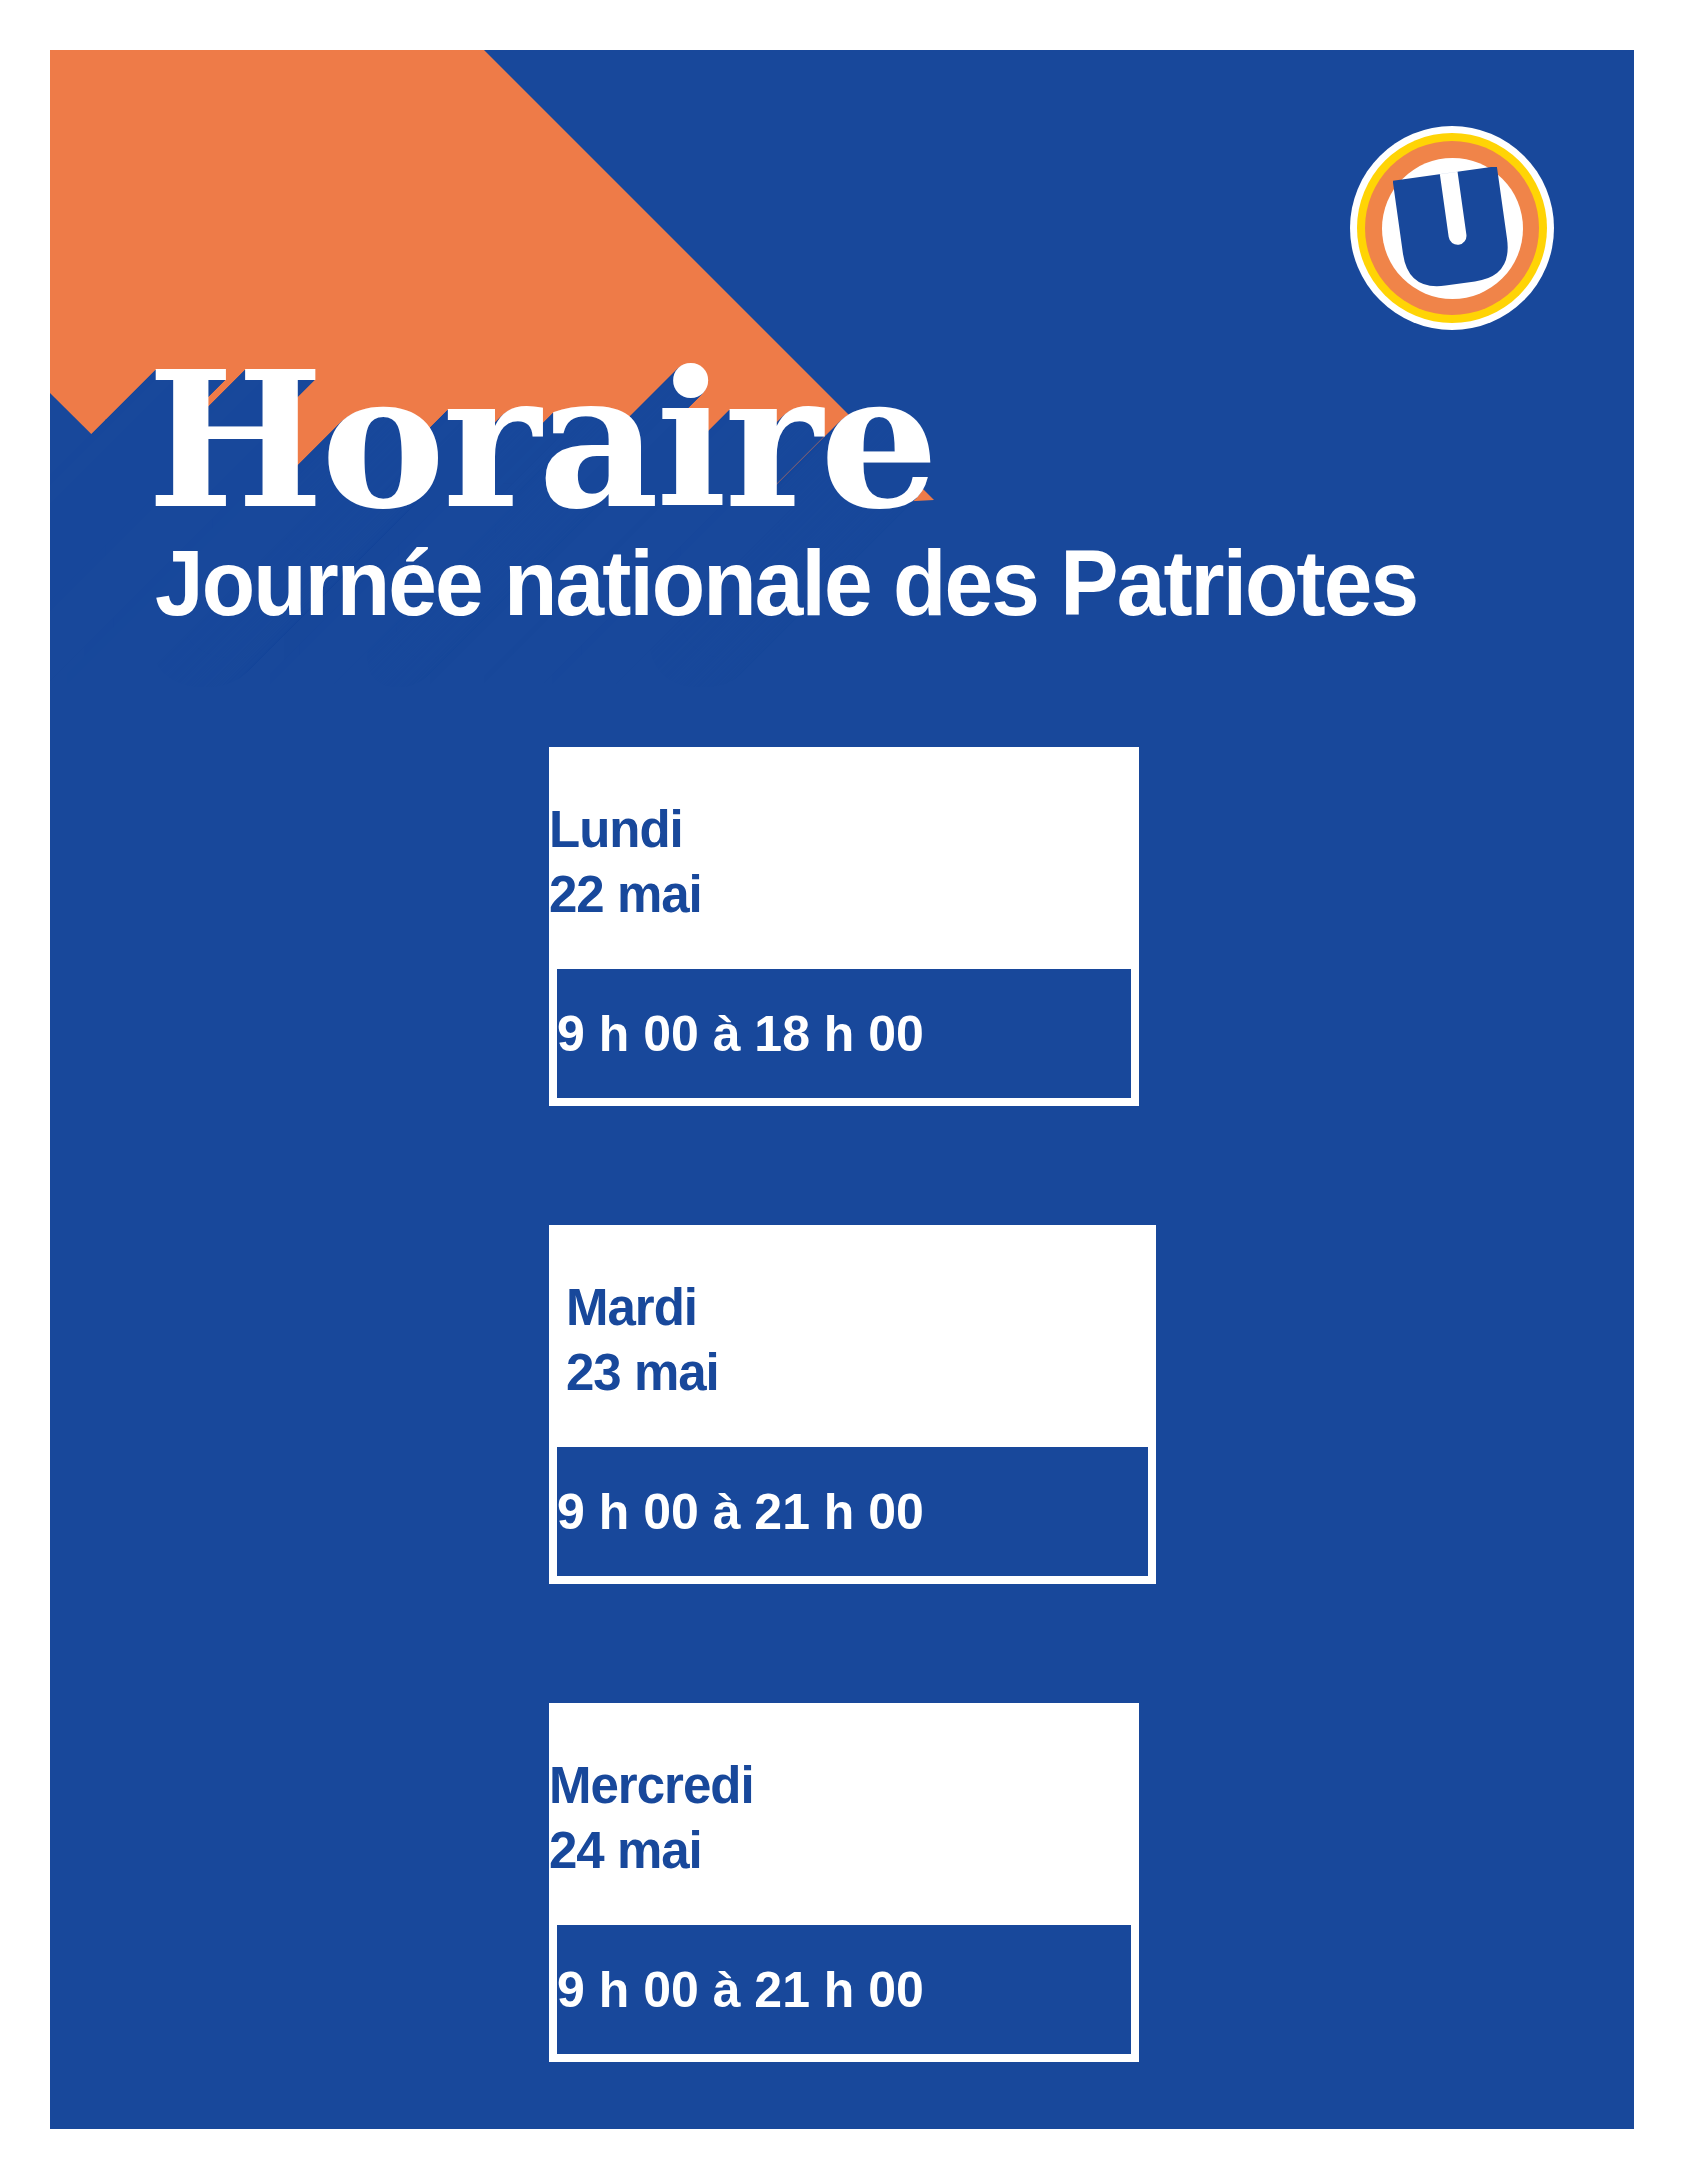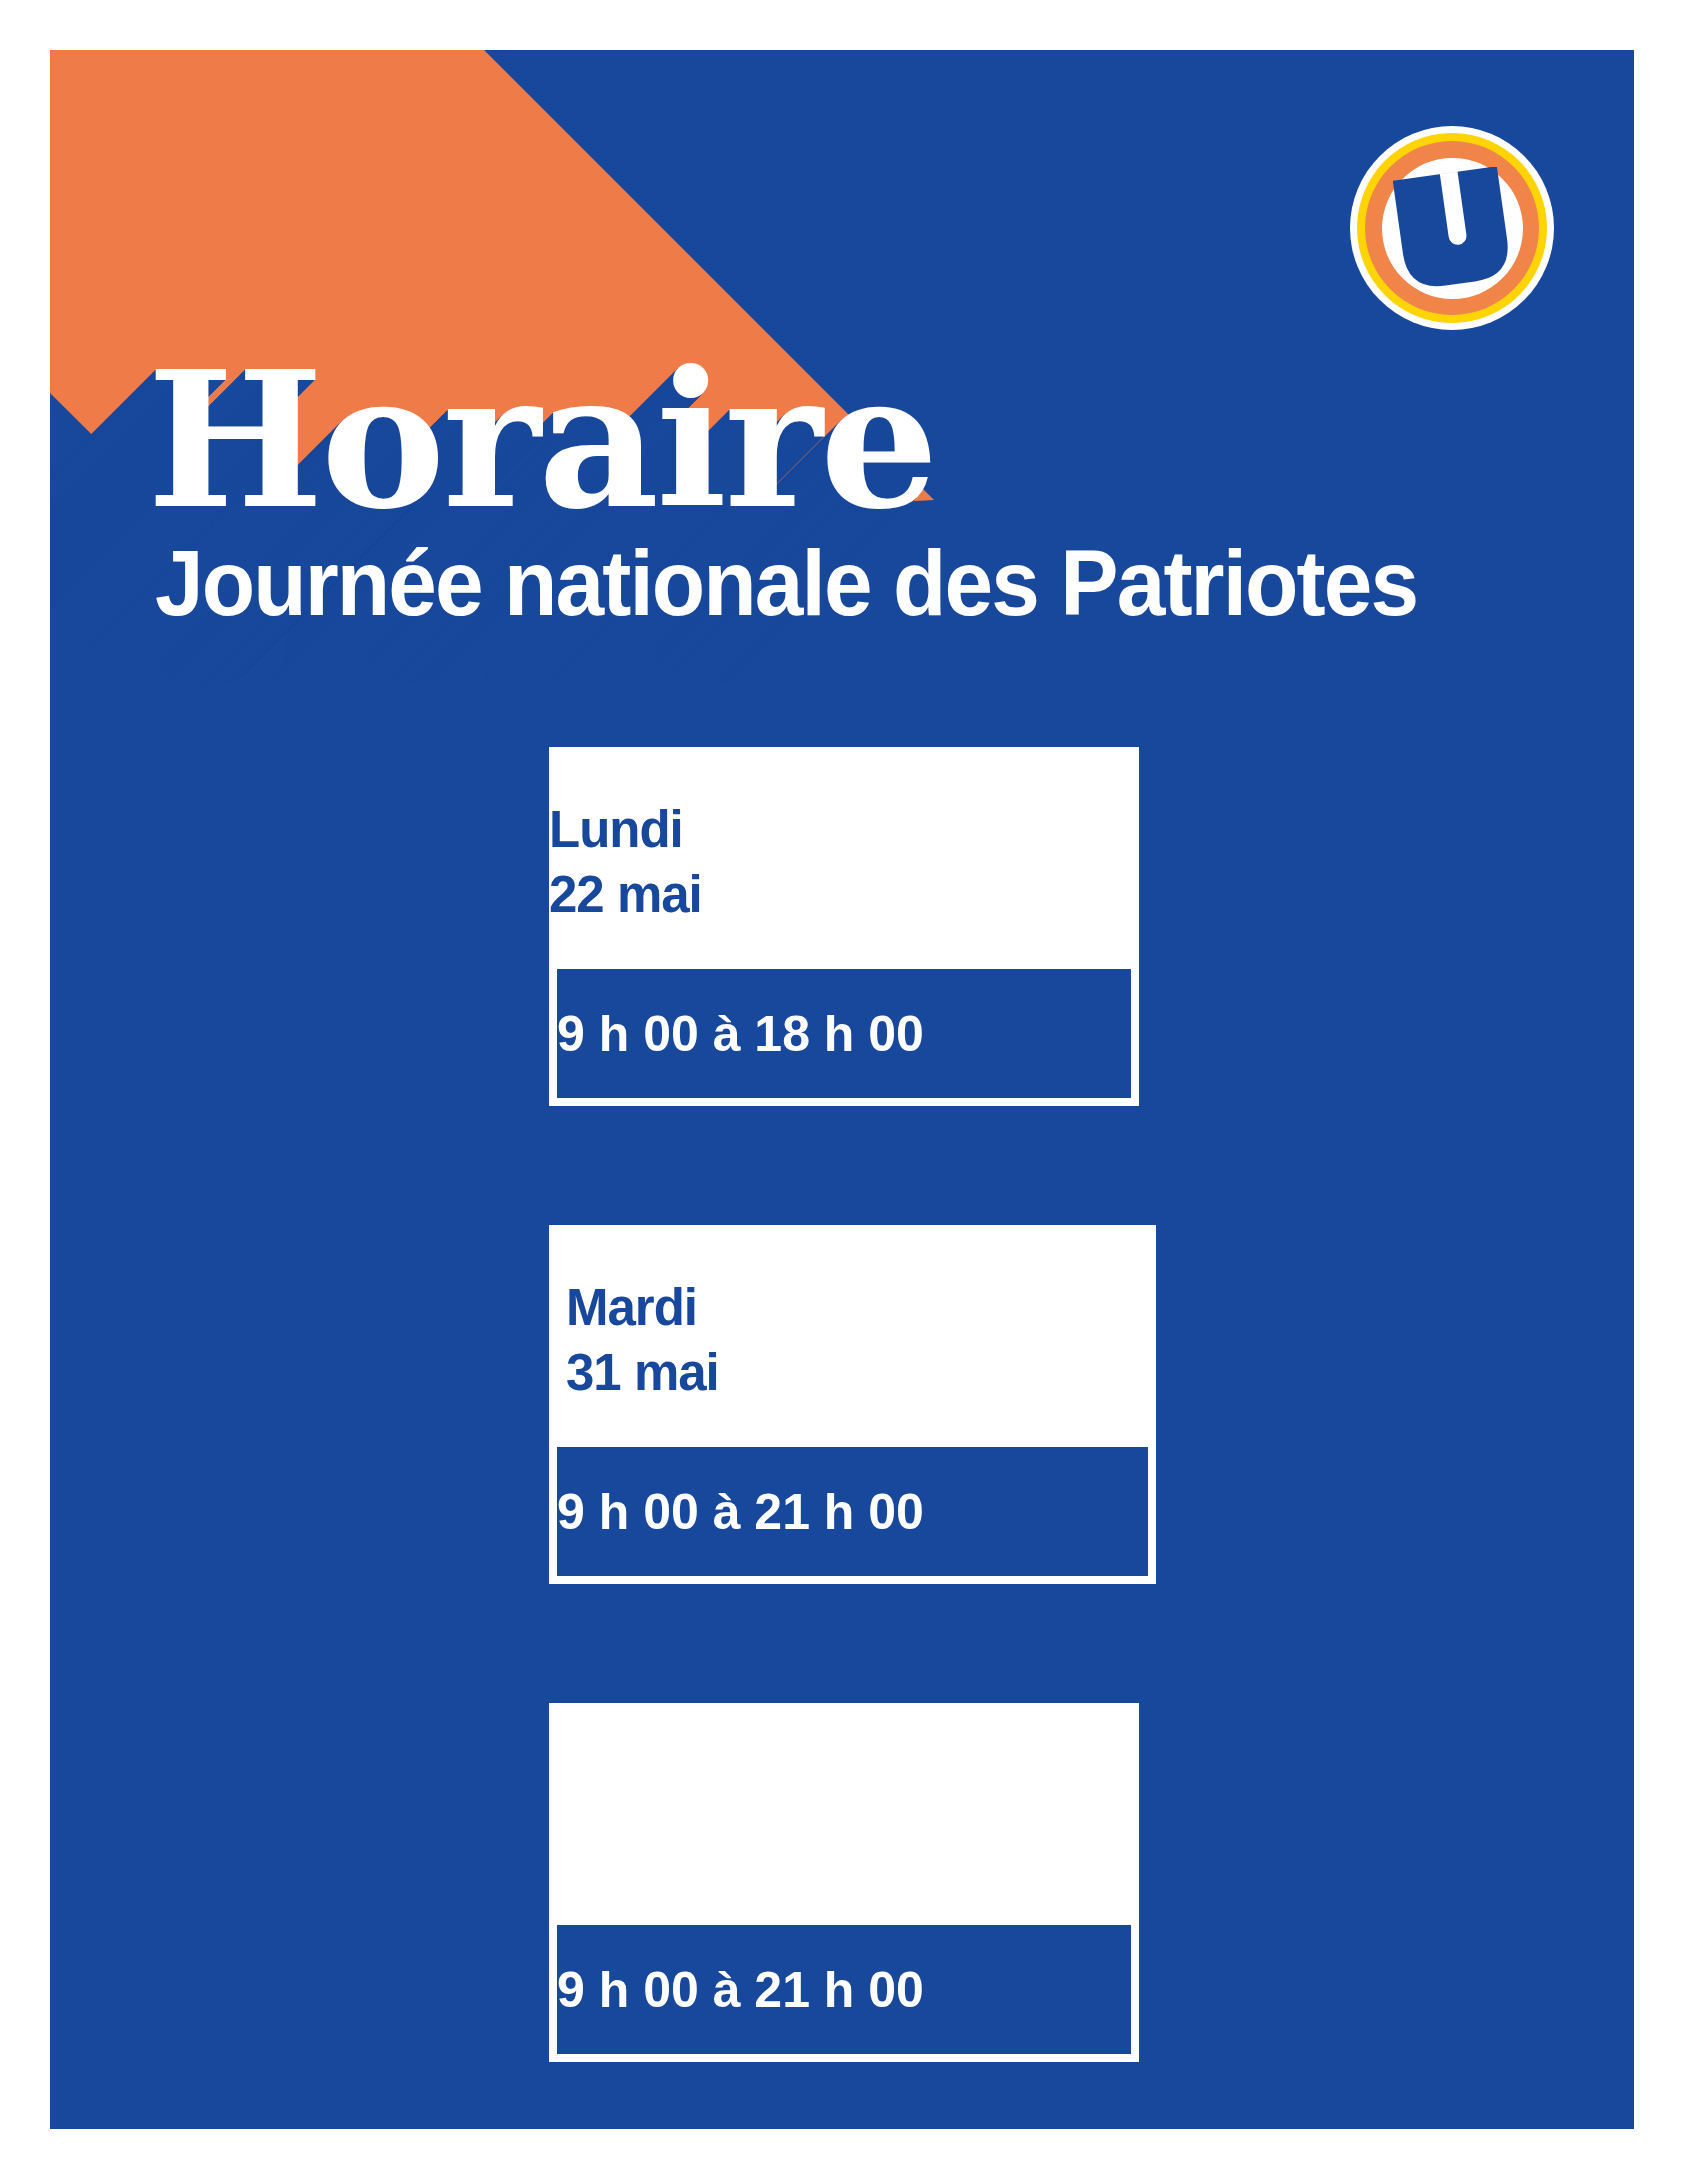--- a/index.html
+++ b/index.html
@@ -57,28 +57,32 @@
         <div>22 mai</div>
       </div>
       <div class="hours-panel">
         <div class="hours">9 h 00 à 18 h 00</div>
       </div>
     </div>
 
     <div class="card c2">
       <div class="day-block">
         <div>Mardi</div>
-        <div>31 mai</div>
+        <div>23 mai</div>
       </div>
       <div class="hours-panel">
         <div class="hours">9 h 00 à 21 h 00</div>
       </div>
     </div>
 
     <div class="card c3">
+      <div class="day-block">
+        <div>Mercredi</div>
+        <div>24 mai</div>
+      </div>
       <div class="hours-panel">
         <div class="hours">9 h 00 à 21 h 00</div>
       </div>
     </div>
 
   </div>
 </div>
 
 
 </body></html>

